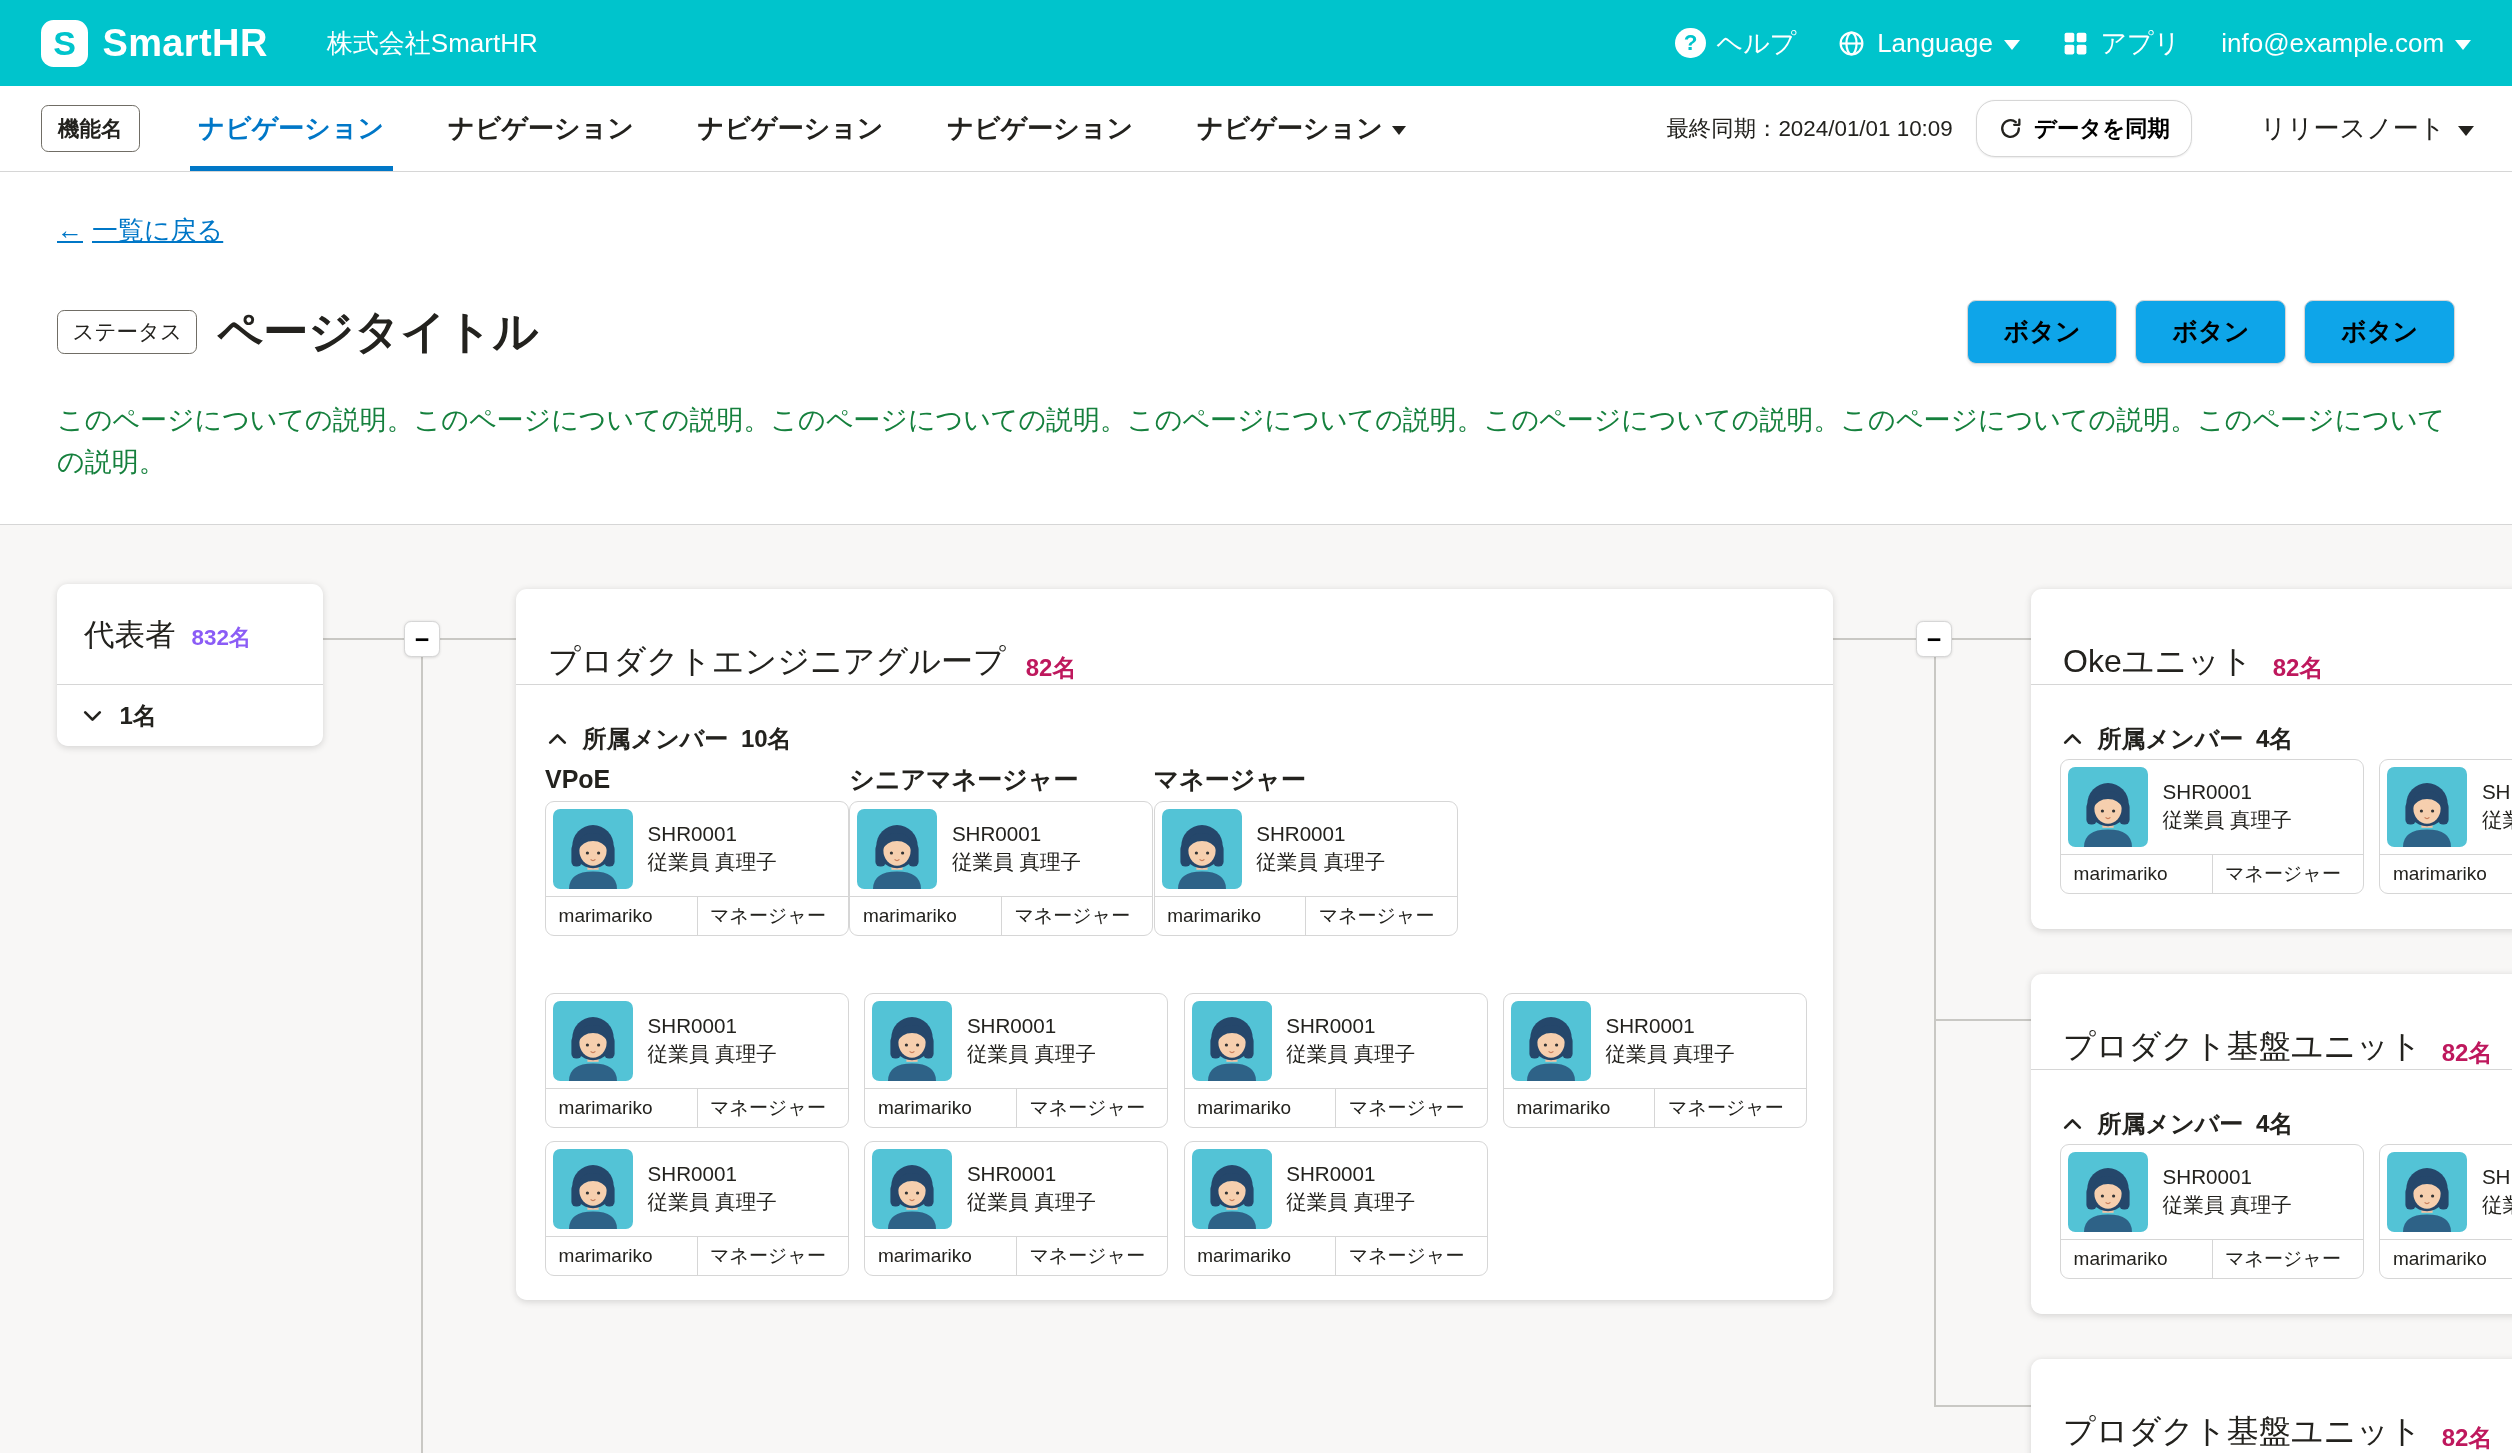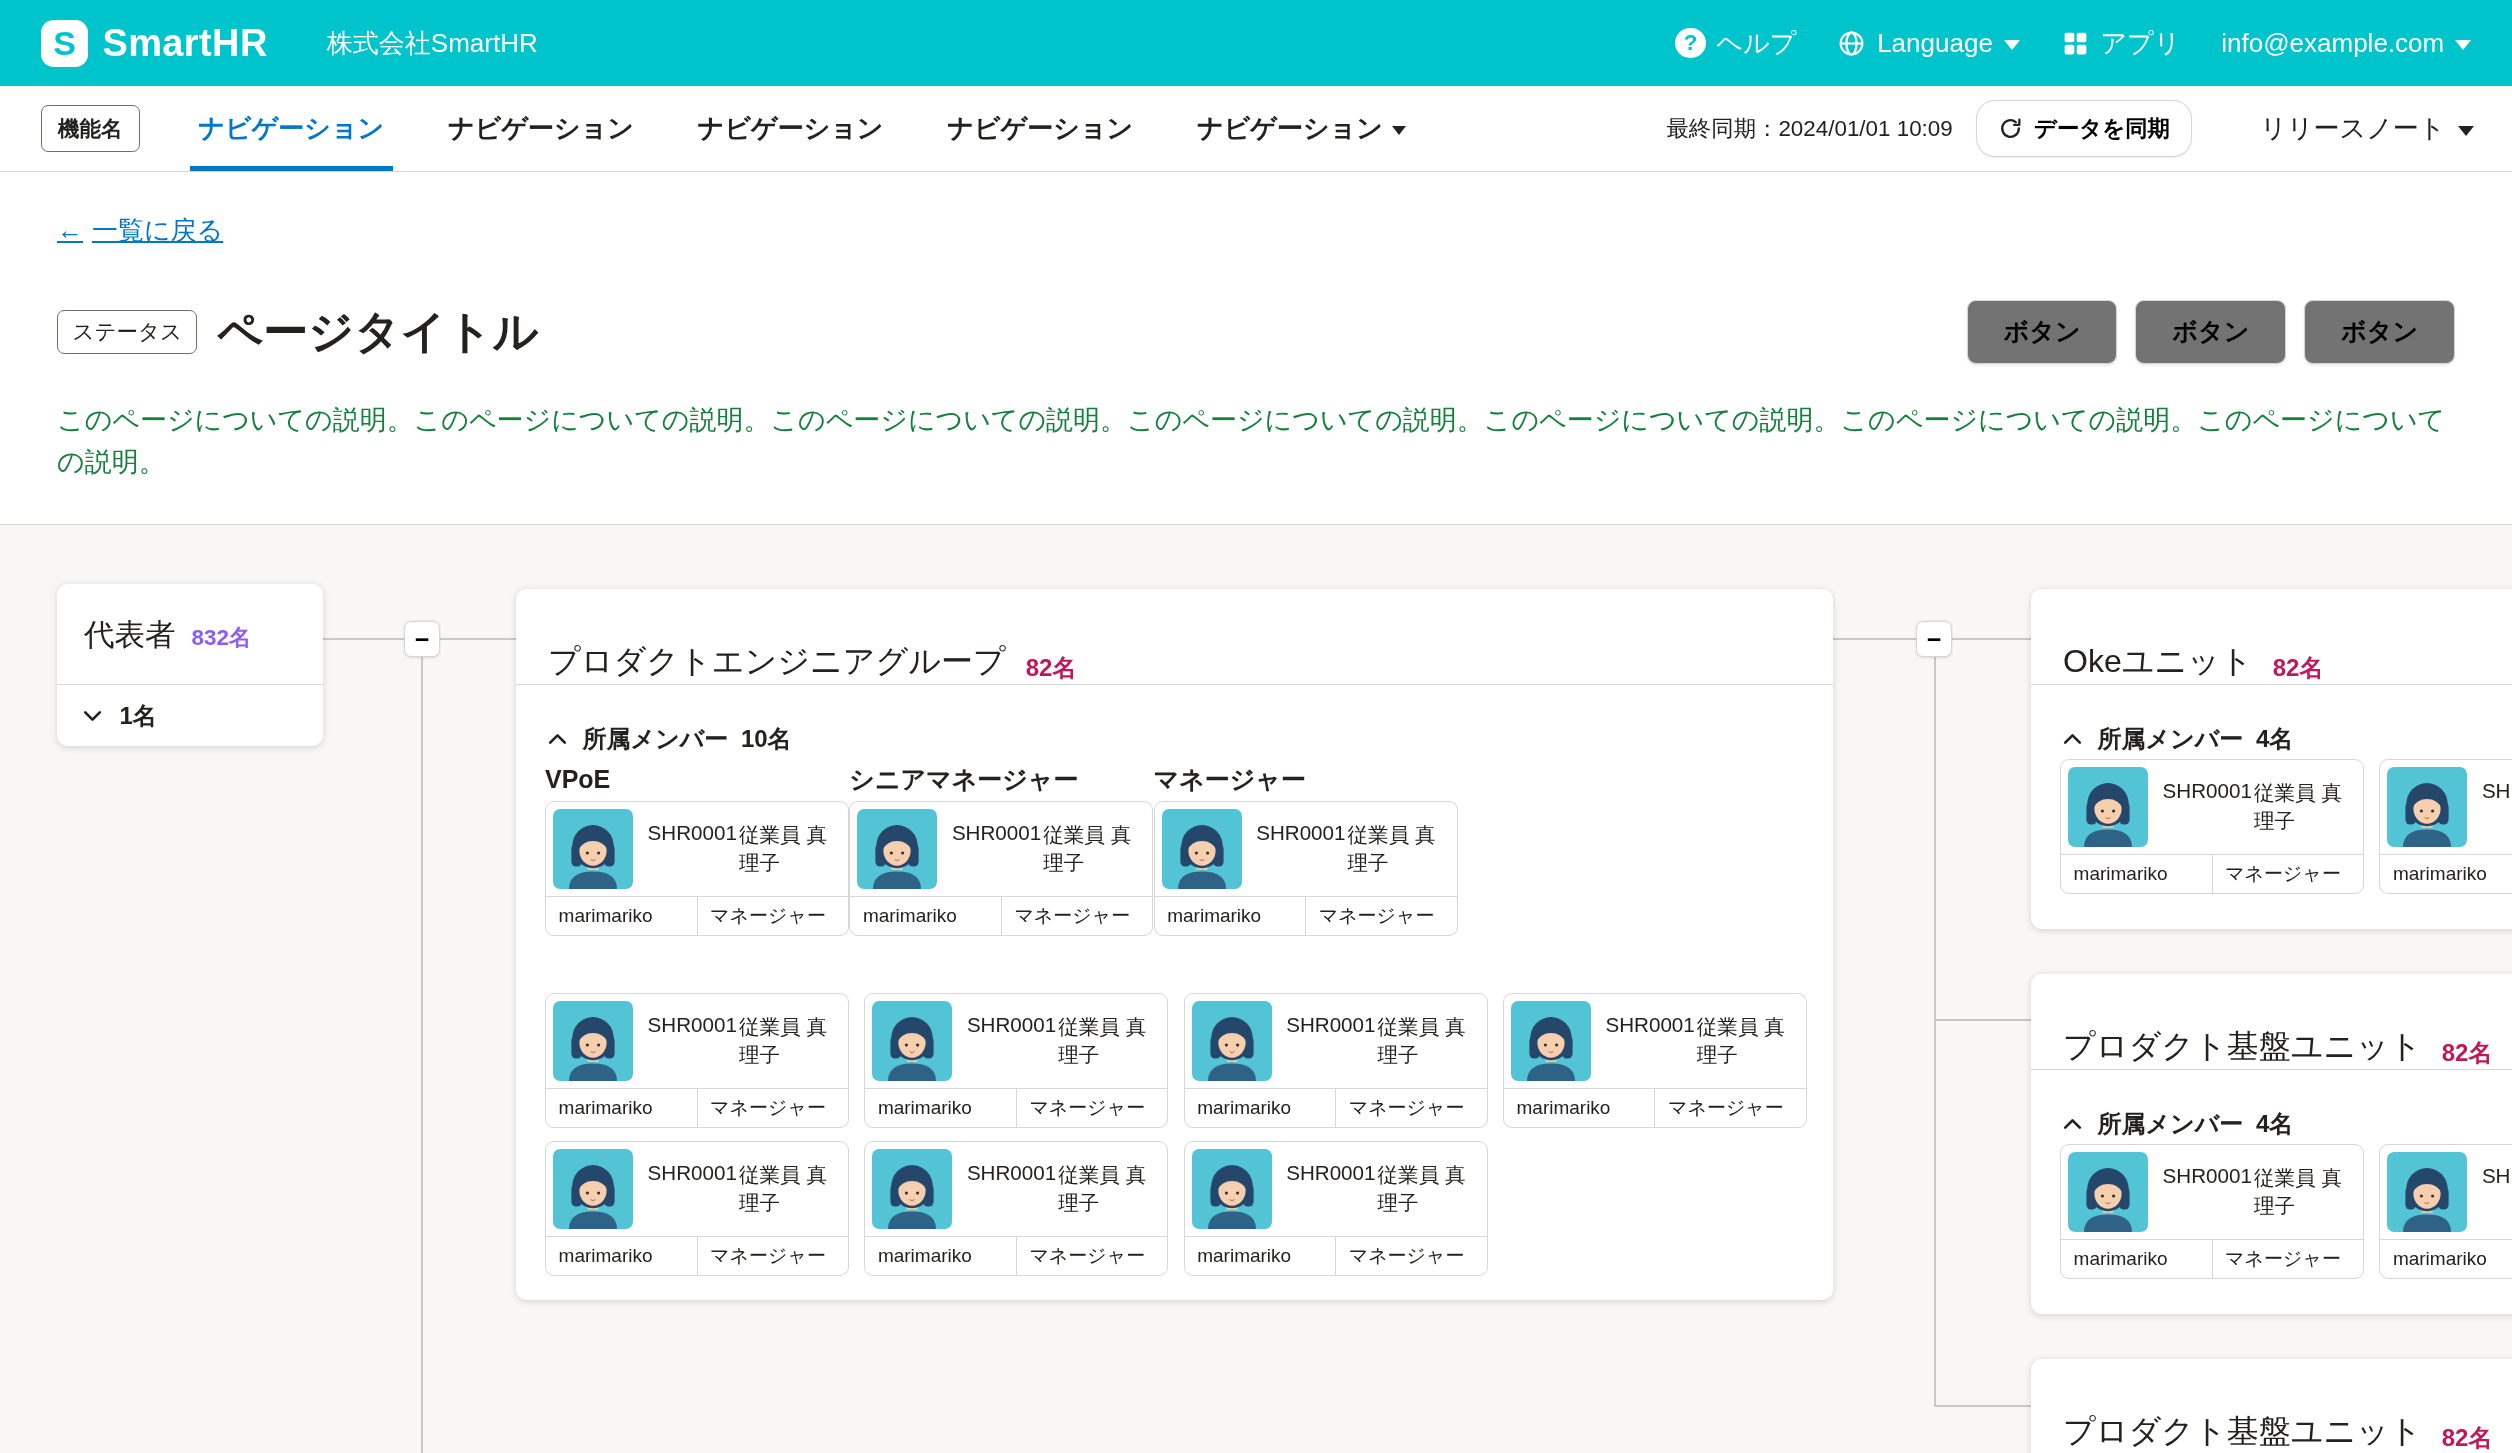--- a/index.html
+++ b/index.html
@@ -33,21 +33,21 @@
 .release{display:flex;align-items:center;gap:12.6px;font-size:26px;padding:0 38px;cursor:pointer;white-space:nowrap;}
 
 
 .page-head{height:353px;padding:0 57px;border-bottom:0.9px solid #d6d6d6;overflow:hidden;background:#fff;}
 .back-row{padding-top:41px;}
 .back-link{display:inline-flex;align-items:center;gap:9px;color:#0077c7;font-size:26px;text-decoration:underline;cursor:pointer;}
 .title-row{margin-top:52px;display:flex;align-items:center;}
 .status-badge{border:0.9px solid #706d65;border-radius:7.2px;padding:6.3px 14.4px;font-size:21.5px;margin-right:20px;white-space:nowrap;}
 .page-title{font-size:45px;font-weight:bold;}
 .title-buttons{margin-left:auto;display:flex;gap:18px;}
-.btn{background:#737373;border:0.9px solid #d6d6d6;border-radius:9px;padding:14.4px 36px;font-size:25px;font-weight:bold;box-shadow:0 1.8px 2.7px rgba(0,0,0,.08);cursor:pointer;white-space:nowrap;}
+.btn{background:#0ea5e9;border:0.9px solid #d6d6d6;border-radius:9px;padding:14.4px 36px;font-size:25px;font-weight:bold;box-shadow:0 1.8px 2.7px rgba(0,0,0,.08);cursor:pointer;white-space:nowrap;}
 .description{margin-top:36px;font-size:27px;line-height:1.55;color:#15803d;}
 
 
 .org{position:relative;height:943px;background:#f8f7f6;overflow:hidden;}
 .line{position:absolute;background:#c9c8c4;}
 .collapse-btn{position:absolute;width:36px;height:36px;background:#fff;border:0.9px solid #d6d6d6;border-radius:7.2px;display:flex;align-items:center;justify-content:center;font-size:25px;font-weight:bold;box-shadow:0 0.9px 2.7px rgba(0,0,0,.12);cursor:pointer;z-index:2;}
 .card{position:absolute;background:#fff;border-radius:10.8px;box-shadow:0 1.8px 7.2px rgba(0,0,0,.14);}
 .root-card{left:57px;top:59px;width:266px;height:162px;display:flex;flex-direction:column;}
 .root-head{flex:1;display:flex;align-items:baseline;gap:16px;padding:30.5px 27px 0;}
 .root-title{font-size:30.5px;}
@@ -70,21 +70,21 @@
 .emp-row{display:flex;gap:15.3px;}
 .row-2{margin-top:57px;}
 .row-3{margin-top:13.5px;}
 .side-row{margin-top:3.6px;}
 
 
 .emp-card{width:304px;background:#fff;border:0.9px solid #d6d6d6;border-radius:9px;overflow:hidden;cursor:pointer;flex:none;}
 .emp-main{display:flex;align-items:center;padding:7.2px;height:94px;}
 .emp-avatar{width:80px;height:80px;border-radius:7.2px;overflow:hidden;flex:none;display:block;}
 .emp-avatar svg{width:100%;height:100%;display:block;}
-.emp-info{margin-left:14.4px;display:flex;flex-direction:row;gap:2px;font-size:20.6px;}
+.emp-info{margin-left:14.4px;display:flex;flex-direction:column;gap:2px;font-size:20.6px;}
 .emp-footer{display:flex;border-top:0.9px solid #d6d6d6;height:39px;font-size:19px;}
 .emp-footer span{flex:1;display:flex;align-items:center;padding-left:12.6px;overflow:hidden;white-space:nowrap;text-align:right;}
 .emp-footer span+span{border-left:0.9px solid #d6d6d6;}
 </style>
 </head>
 <body>
 
 <div class="app">
 
   <header class="topbar">

